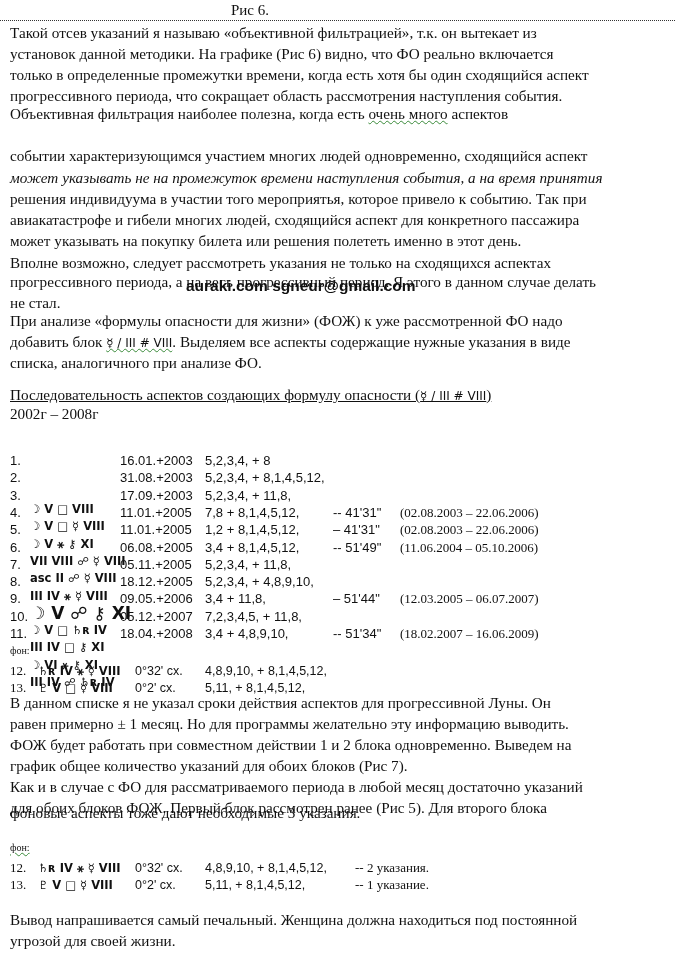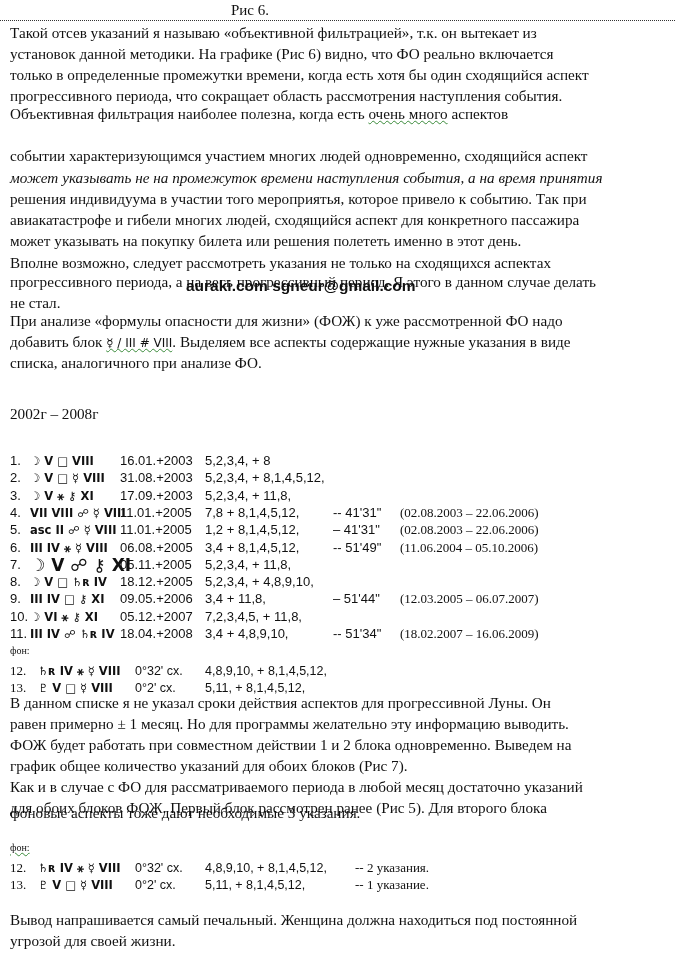--- a/index.html
+++ b/index.html
@@ -10,21 +10,21 @@
   .fig-caption { position:absolute; left:231px; top:2px; font-family:"Liberation Serif", serif; font-size:15px; }
   .dotted-rule { position:absolute; left:0; top:20px; width:675px; border-top:1px dotted #333; }
   .watermark { position:absolute; left:186px; top:277px; font-family:"Liberation Sans", "DejaVu Sans", sans-serif; font-weight:bold; font-size:15.5px; color:#111; }
   .u { text-decoration:underline; }
   .wavy { text-decoration:underline wavy #3a8a3a; text-decoration-thickness:1px; }
   .glyph { font-family:"DejaVu Sans", sans-serif; font-size:12px; }
   
   .row { position:absolute; left:10px; height:18px; white-space:nowrap; font-family:"Liberation Sans", sans-serif; font-size:13px; line-height:18px; }
   .row span { position:absolute; top:0; }
   .c-num { left:0; }
-  .c-formula { left:20px; }
+  .c-formula { left:20px;margin-top:48px; }
   .c-date { left:110px; }
   .c-vals { left:195px; }
   .c-orb { left:323px; }
   .c-period { left:390px; font-family:"Liberation Serif", serif; font-size:13px; }
   .fon { position:absolute; left:10px; font-family:"Liberation Serif", serif; font-size:10px; }
   .bg-row { position:absolute; left:10px; height:18px; white-space:nowrap; font-family:"Liberation Sans", sans-serif; font-size:12.5px; line-height:18px; }
   .bg-row span { position:absolute; top:0; }
   .b-num { left:0; font-family:"Liberation Serif", serif; font-size:13px; }
   .b-formula { left:28px; }
   .b-orb { left:125px; }
@@ -57,20 +57,23 @@
   <div class="line serif" style="top: 272px;">прогрессивного периода, а на весь прогрессивный период. Я этого в данном случае делать</div>
 
   <div class="watermark">auraki.com sgneur@gmail.com</div>
 
   <div class="line serif" style="top:311px">   При анализе  «формулы опасности для жизни» (ФОЖ) к уже рассмотренной ФО надо</div>
   <div class="line serif" style="top:332px">
     <span>добавить блок </span><span class="glyph wavy">☿ / III  # VIII</span><span>. Выделяем все аспекты содержащие нужные указания в виде</span>
   </div>
   <div class="line serif" style="top:353px">списка, аналогичного при анализе ФО.</div>
 
+  <div class="line serif" style="top:385px">
+    <span class="u">Последовательность аспектов создающих формулу опасности (</span><span class="u glyph">☿ / III # VIII</span><span class="u">)</span>
+  </div>
   <div class="line serif" style="top:404px">2002г – 2008г</div>
 
   <div id="aspect-rows">
       <div class="row" style="top: 452px;">
         <span class="c-num">1.</span>
         <span class="c-formula glyph" style="font-size: 11.5px; font-weight: bold;">☽  V  □  VIII</span>
         <span class="c-date">16.01.+2003</span>
         <span class="c-vals">5,2,3,4, + 8</span>
         <span class="c-orb"></span>
         <span class="c-period"></span>

